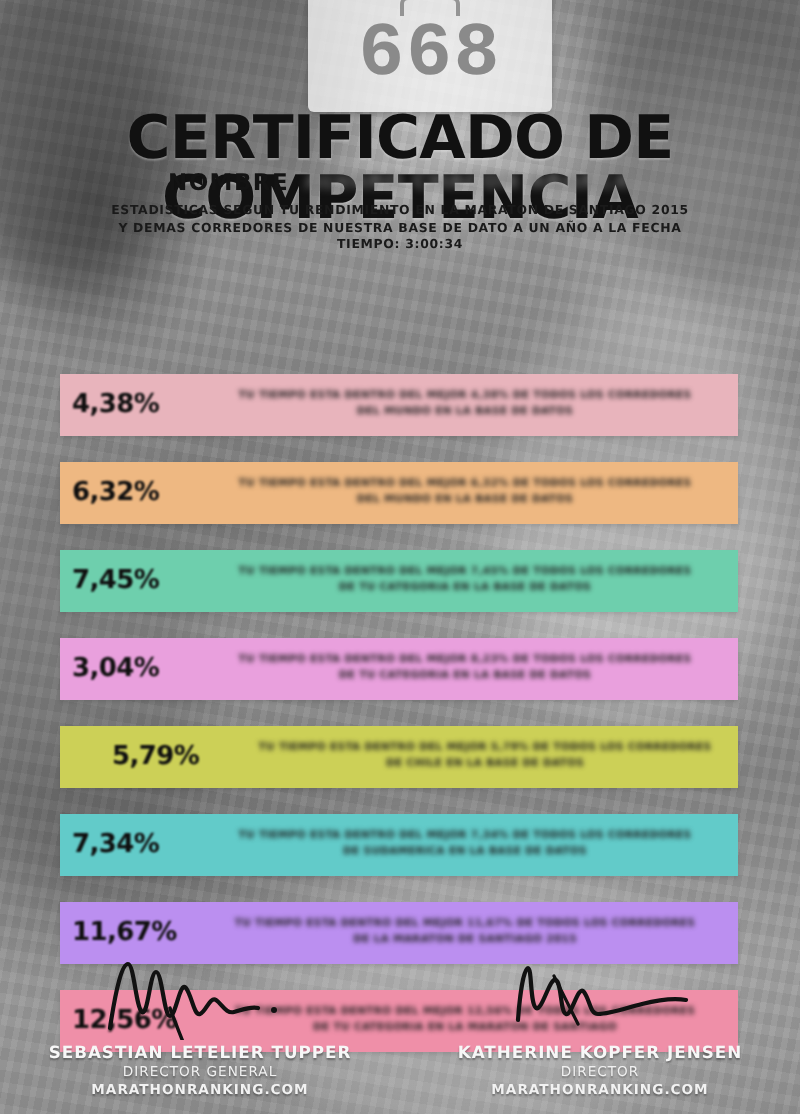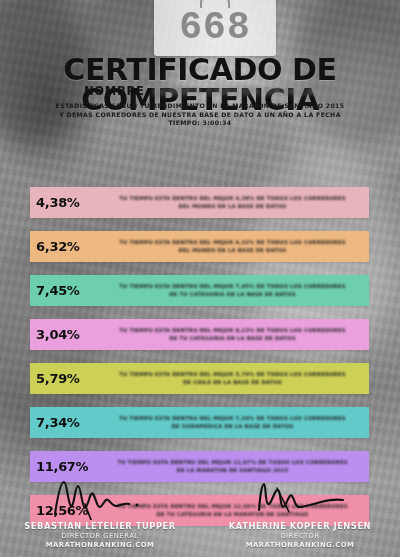--- a/index.html
+++ b/index.html
@@ -324,21 +324,21 @@
     </div>
 
     <div class="bar" style="background: rgb(233, 160, 221);">
       <div class="bar-pct">3,04%</div>
       <div class="bar-text">
         <div>TU TIEMPO ESTA DENTRO DEL MEJOR 8,23% DE TODOS LOS CORREDORES</div>
         <div>DE TU CATEGORIA EN LA BASE DE DATOS</div>
       </div>
     </div>
 
-    <div class="bar" style="background: rgb(204, 208, 87);">
+    <div class="bar" style="background: rgb(204, 208, 87); padding-left: 20px;">
       <div class="bar-pct">5,79%</div>
       <div class="bar-text">
         <div>TU TIEMPO ESTA DENTRO DEL MEJOR 5,79% DE TODOS LOS CORREDORES</div>
         <div>DE CHILE EN LA BASE DE DATOS</div>
       </div>
     </div>
 
     <div class="bar" style="background: rgb(98, 203, 201);">
       <div class="bar-pct">7,34%</div>
       <div class="bar-text">

